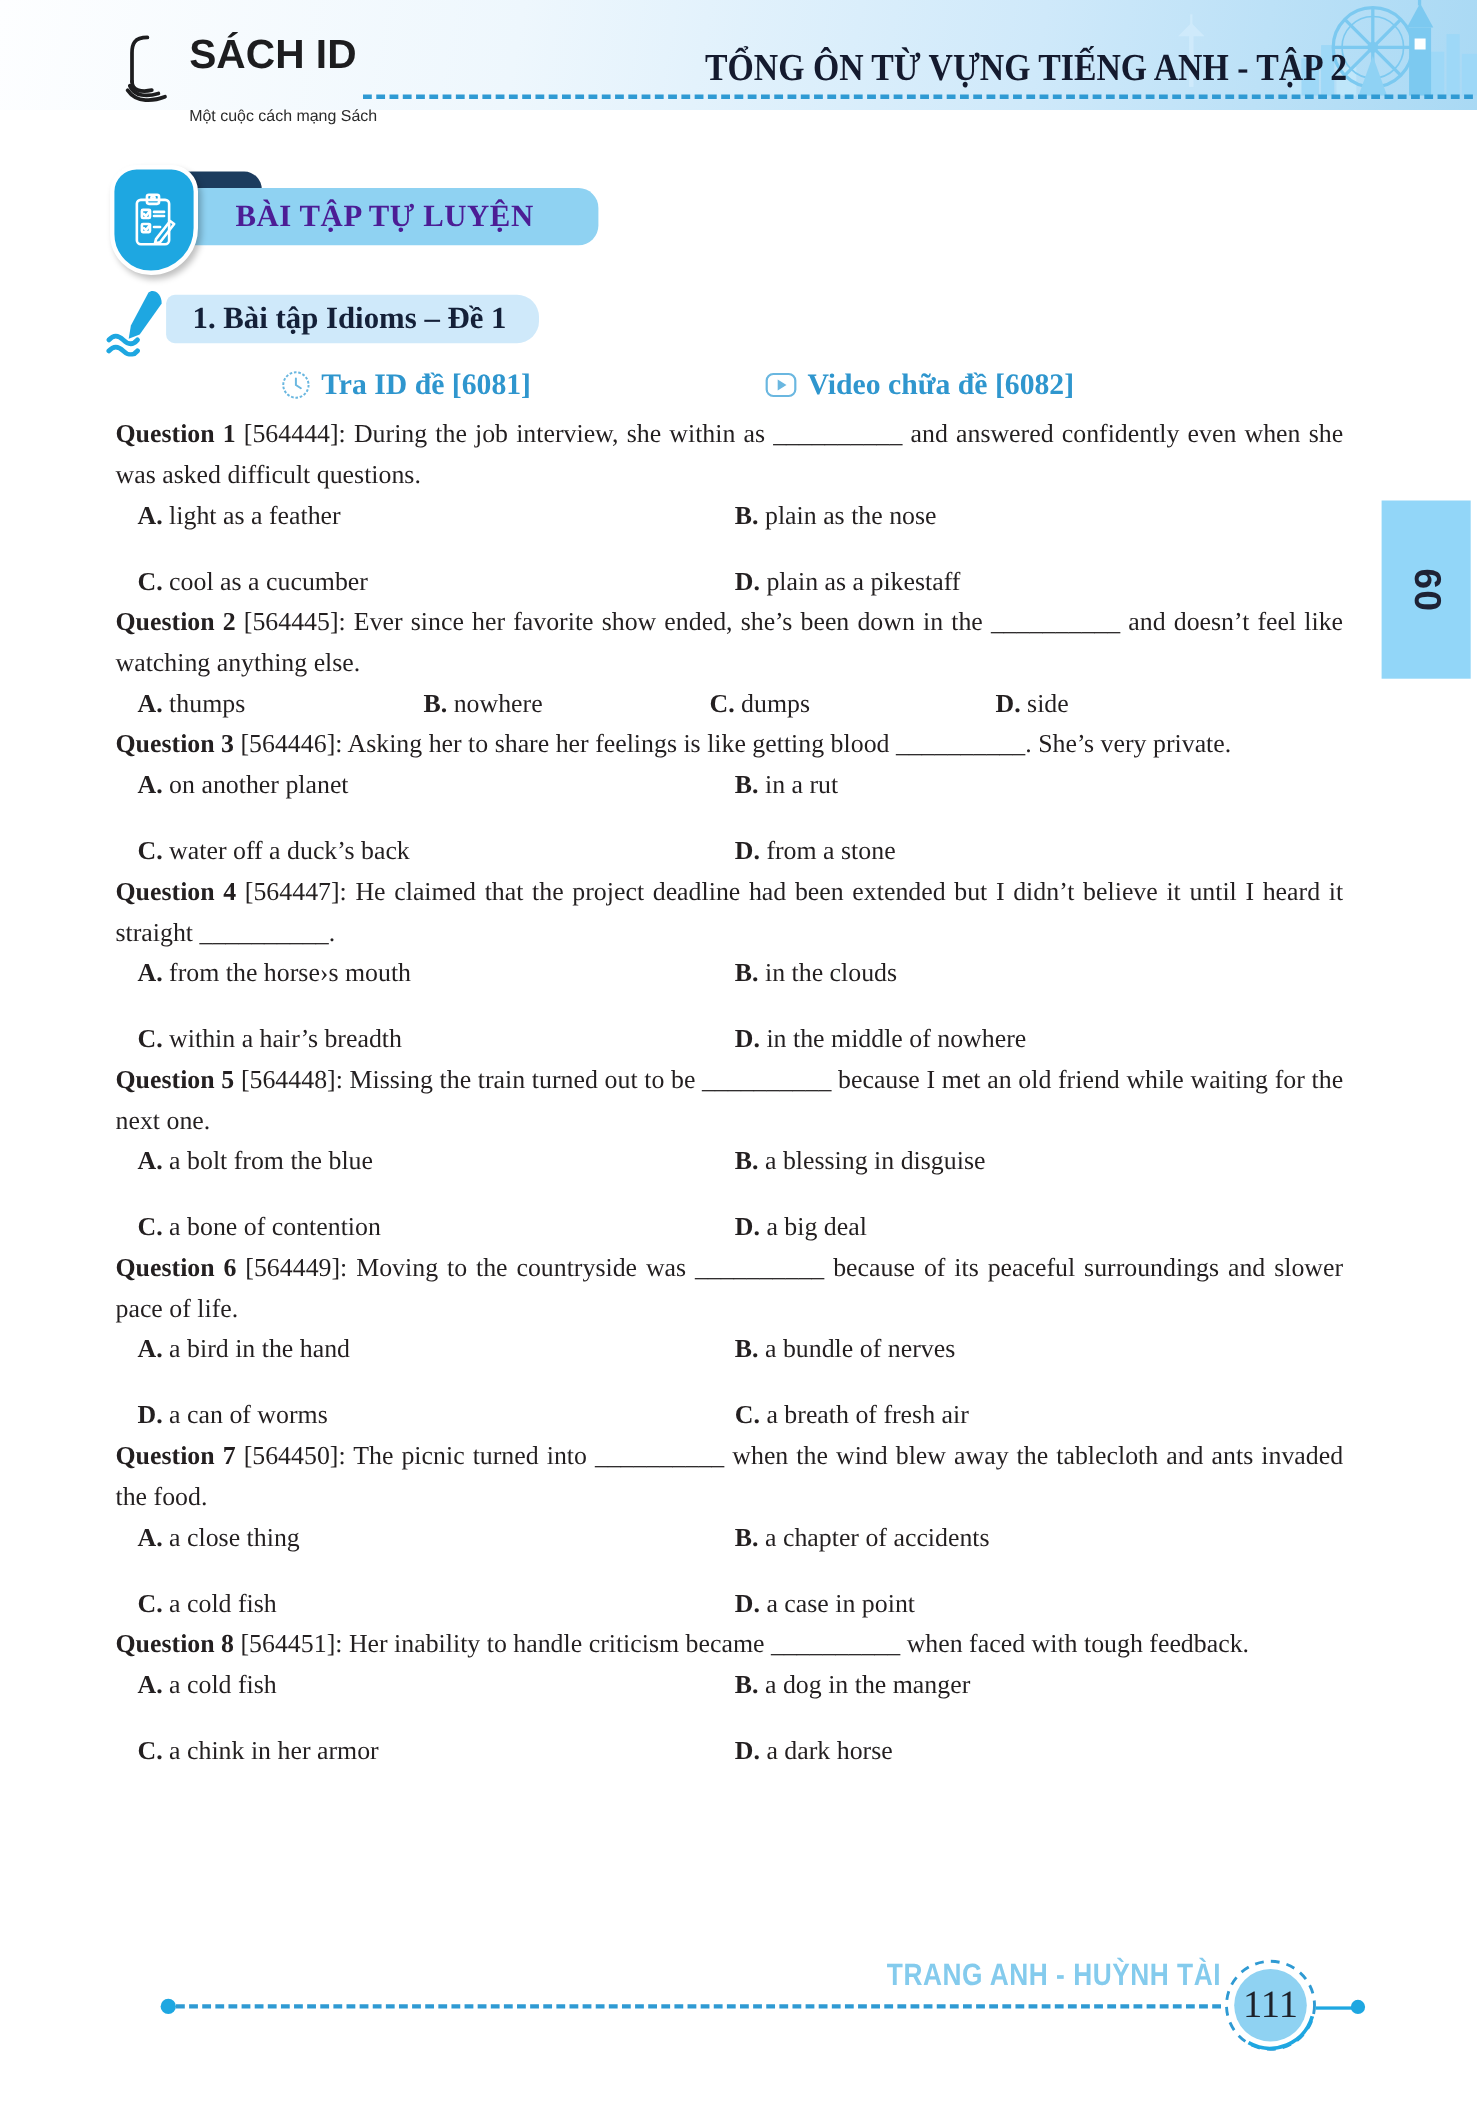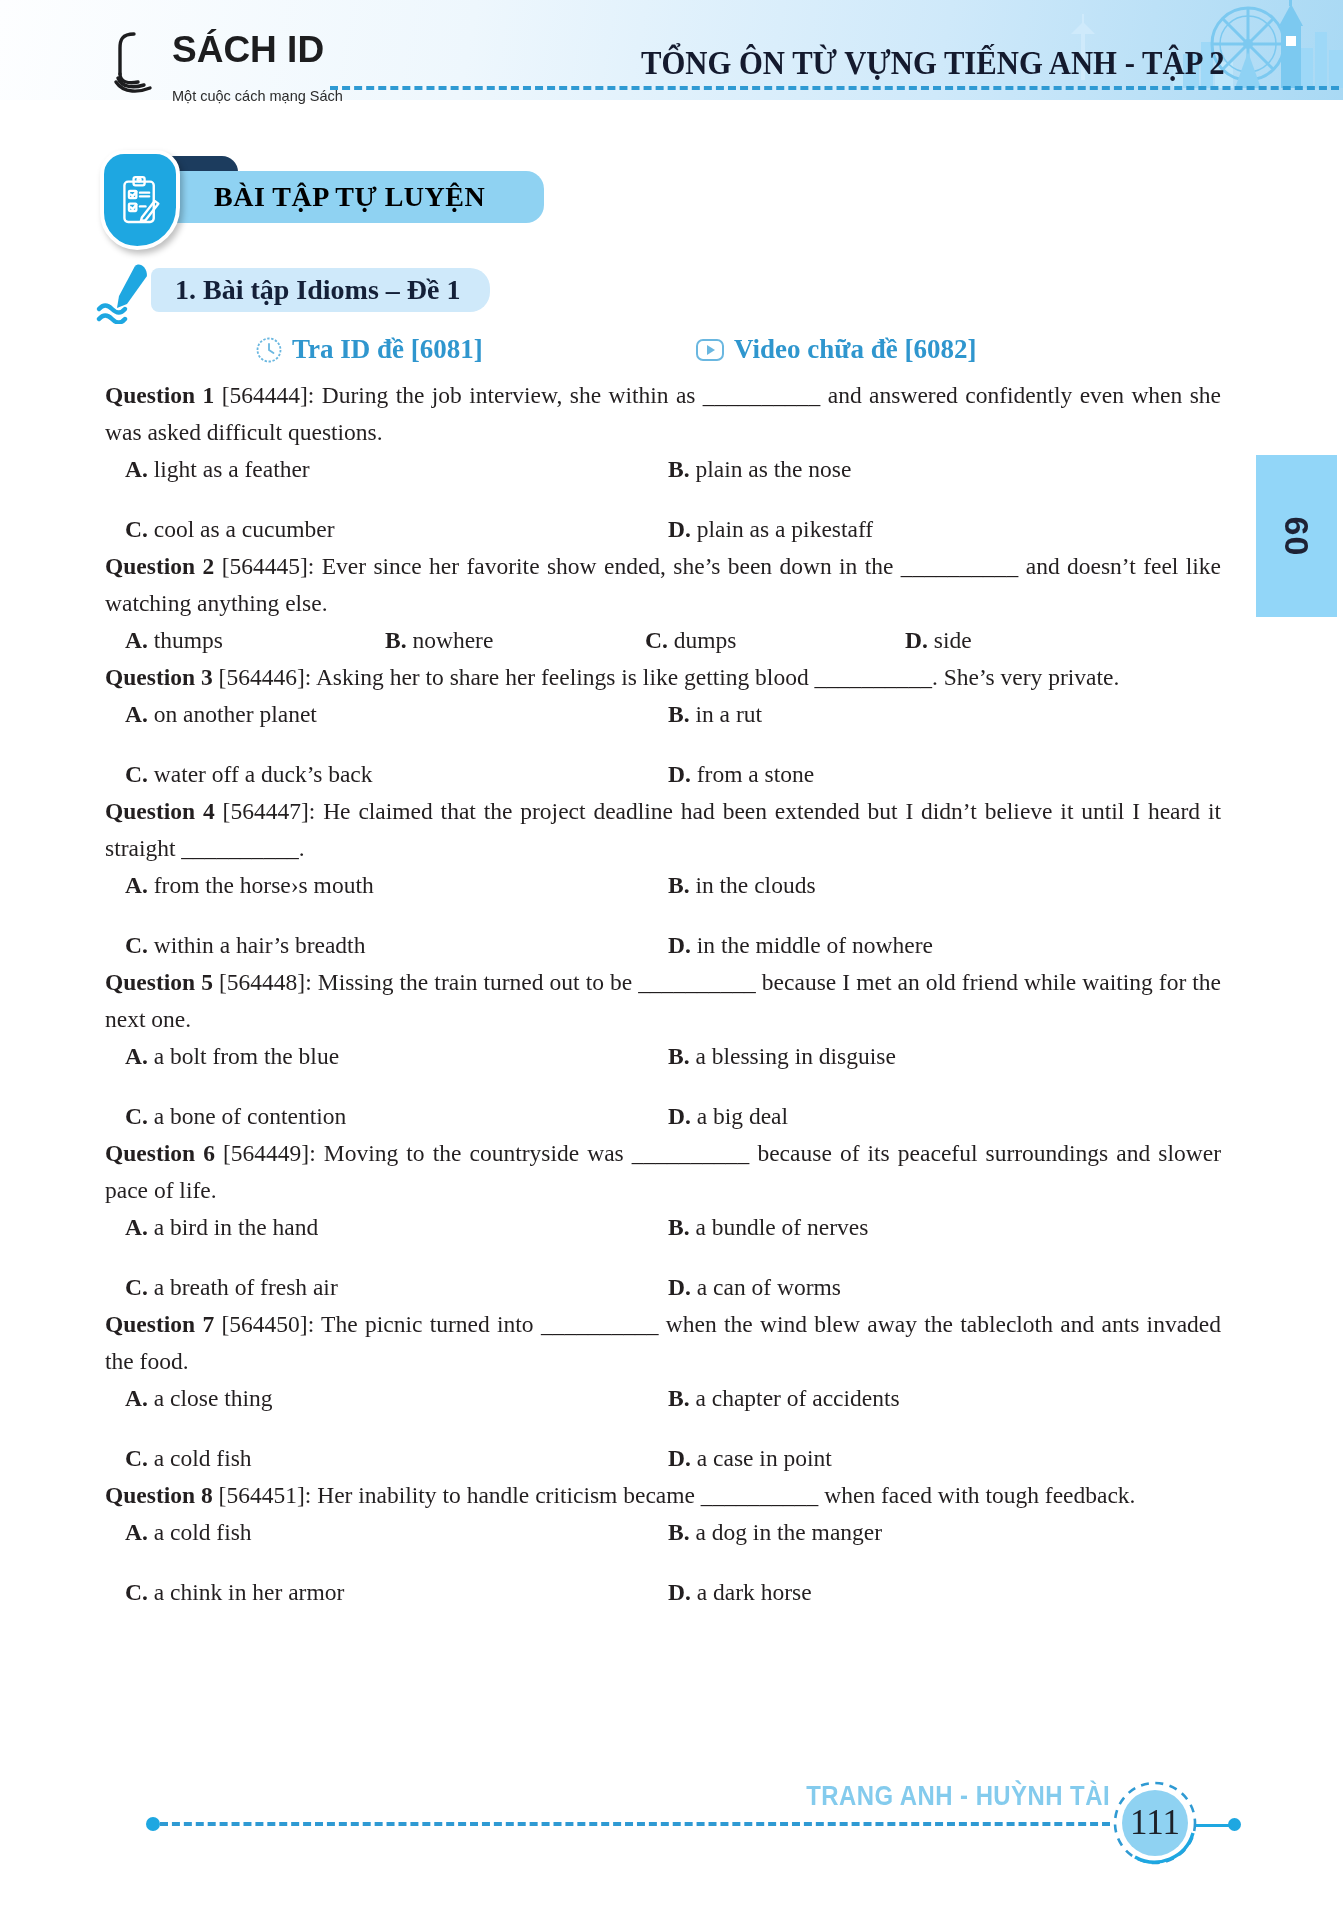--- a/index.html
+++ b/index.html
@@ -5,34 +5,34 @@
   html,body{margin:0;padding:0;background:#ffffff;}
   .page{position:relative;width:1343px;height:1920px;background:#ffffff;overflow:hidden;
         font-family:"Liberation Serif","DejaVu Serif",serif;color:#231f20;}
 
   
   .header{position:absolute;left:0;top:0;width:1343px;height:100px;
           background:linear-gradient(100deg,#fdfeff 0%,#eef7fd 35%,#cfe9fa 70%,#a9d9f4 100%);}
   .header-dash{position:absolute;left:330px;right:4px;bottom:10px;border-top:4px dashed #2f9ad3;}
   .logo{position:absolute;left:112px;top:30px;display:flex;align-items:flex-start;}
   .logo svg{margin-right:8px;}
-  .logo-txt{display:flex;flex-direction:column;}
+  .logo-txt{display:flex;flex-direction:column;gap:10px;}
   .logo-title{font-family:"Liberation Sans","DejaVu Sans",sans-serif;font-weight:bold;
               font-size:37px;line-height:40px;color:#1d1d1f;letter-spacing:0px;}
   .logo-tag{font-family:"Liberation Sans","DejaVu Sans",sans-serif;font-size:14.5px;color:#2b2b2b;margin-top:18px;}
   .book-title{position:absolute;right:118px;top:44px;font-weight:bold;font-size:33px;
               color:#141a2e;white-space:nowrap;transform:scale(0.93,1.05);transform-origin:right center;}
   .skyline{position:absolute;right:0;bottom:8px;}
 
   
   .badge{position:absolute;left:100px;top:150px;width:520px;height:110px;}
   .badge-hump{position:absolute;left:58px;top:6px;width:80px;height:44px;background:#1c3c5e;border-radius:16px;}
   .badge-pill{position:absolute;left:62px;top:21px;width:330px;height:52px;background:#8fd2f2;
               border-radius:6px 18px 18px 6px;display:flex;align-items:center;padding-left:52px;}
-  .badge-label{font-weight:bold;font-size:28px;color:#000000;letter-spacing:0.5px;}
+  .badge-label{font-weight:bold;font-size:28px;color:#4c1d95;letter-spacing:0.5px;}
   .badge-blob{position:absolute;left:0px;top:0px;width:72px;height:92px;background:#1ea7e1;
               border:4px solid #ffffff;border-radius:26px 26px 46px 40px;box-shadow:3px 4px 6px rgba(0,0,0,.25);
               display:flex;align-items:center;justify-content:center;}
 
   
   .sec{position:absolute;left:95px;top:262px;height:60px;}
   .sec-pill{position:absolute;left:56px;top:6px;height:44px;background:#cfe9fa;
             border-radius:8px 20px 20px 8px;display:flex;align-items:center;padding:0 30px 0 24px;}
   .sec-title{font-weight:bold;font-size:28px;color:#142038;white-space:nowrap;}
   .sec-pen{position:absolute;left:0;top:0;}
@@ -239,22 +239,22 @@
           <div class="opt"><span class="opt-letter">C.</span><span> a bone of contention</span></div>
           <div class="opt"><span class="opt-letter">D.</span><span> a big deal</span></div>
         </div>
     </div>
 
     <div class="question-block">
       <p class="q-para"><span class="q-label">Question 6</span> <span class="q-id">[564449]:</span> <span class="q-text">Moving to the countryside was __________ because of its peaceful surroundings and slower pace of life.</span></p>
       <div class="opts cols-2">
           <div class="opt"><span class="opt-letter">A.</span><span> a bird in the hand</span></div>
           <div class="opt"><span class="opt-letter">B.</span><span> a bundle of nerves</span></div>
+          <div class="opt"><span class="opt-letter">D.</span><span> a can of worms</span></div>
           <div class="opt"><span class="opt-letter">C.</span><span> a breath of fresh air</span></div>
-          <div class="opt"><span class="opt-letter">D.</span><span> a can of worms</span></div>
         </div>
     </div>
 
     <div class="question-block">
       <p class="q-para"><span class="q-label">Question 7</span> <span class="q-id">[564450]:</span> <span class="q-text">The picnic turned into __________ when the wind blew away the tablecloth and ants invaded the food.</span></p>
       <div class="opts cols-2">
           <div class="opt"><span class="opt-letter">A.</span><span> a close thing</span></div>
           <div class="opt"><span class="opt-letter">B.</span><span> a chapter of accidents</span></div>
           <div class="opt"><span class="opt-letter">C.</span><span> a cold fish</span></div>
           <div class="opt"><span class="opt-letter">D.</span><span> a case in point</span></div>

